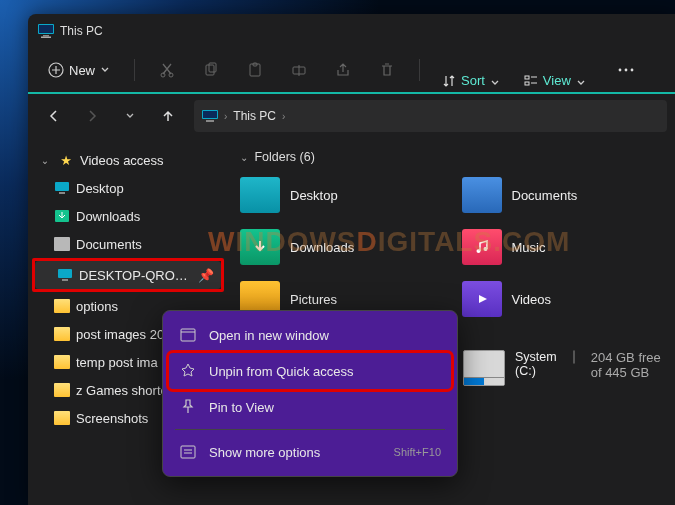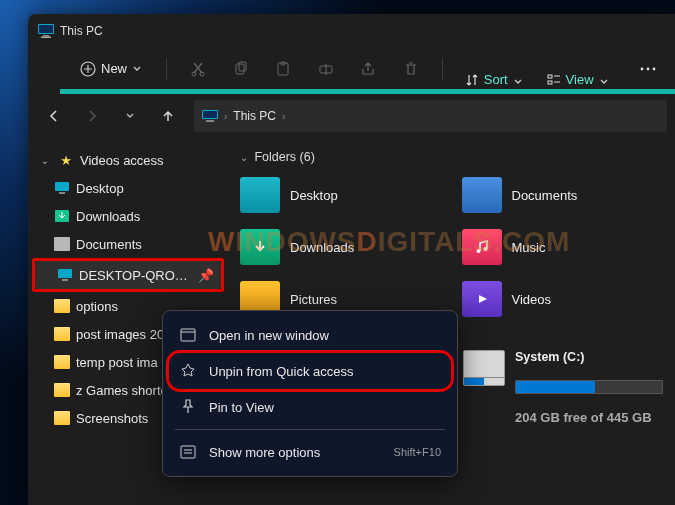--- a/index.html
+++ b/index.html
@@ -5,21 +5,21 @@
 * { margin:0; padding:0; box-sizing:border-box; font-family:'Segoe UI',Arial,sans-serif; -webkit-font-smoothing:antialiased; }
 html,body { width:675px; height:505px; overflow:hidden; }
 body { background:radial-gradient(circle at 0 0,#1b5fb0 0,#0a2a5a 22%,#020b18 45%); color:#e8e8e8; font-size:13px; }
 
 .window { position:absolute; left:28px; top:14px; width:647px; height:491px; background:#1e1e1f; border-radius:8px 0 0 0; overflow:hidden; box-shadow:0 0 20px rgba(0,0,0,.5); }
 
 .titlebar { display:flex; align-items:center; height:34px; padding:0 10px; }
 .titlebar .pc-icon { margin-right:6px; }
 .titlebar .title { font-size:12px; color:#ddd; }
 
-.toolbar { display:flex; align-items:center; height:46px; padding:0 10px; gap:8px; border-bottom:5px solid #14b8a6;margin-left:32px; }
+.toolbar { display:flex; align-items:center; height:46px; padding:0 10px; gap:8px; border-bottom:2px solid #14b8a6; }
 .tool-btn { display:flex; align-items:center; justify-content:center; width:36px; height:36px; border-radius:4px; color:#999; }
 .tool-btn.dimmed { color:#555; }
 .tool-new { display:flex; align-items:center; gap:5px; padding:0 10px; height:36px; color:#e8e8e8; }
 .tool-sort,.tool-view { display:flex; align-items:flex-end; gap:5px; padding:0 8px; height:36px; color:#5eead4; }
 .sep { width:1px; height:22px; background:#3a3a3b; margin:0 6px; }
 
 .navbar { display:flex; align-items:center; height:44px; padding:0 8px; gap:2px; }
 .nav-btn { width:36px; height:36px; display:flex; align-items:center; justify-content:center; color:#bbb; }
 .nav-btn.dim { color:#555; }
 .address { flex:1; display:flex; align-items:center; height:32px; background:#2b2b2c; border-radius:4px; padding:0 8px; gap:6px; margin-left:6px; }
@@ -48,32 +48,32 @@
 .fi-dl { background:linear-gradient(#14c38e,#0a9666); }
 .fi-music { background:linear-gradient(#ff4d6d,#d92655); }
 .fi-pics { background:linear-gradient(#ffc233,#e89a10); }
 .fi-vids { background:linear-gradient(#7b4de0,#5930c2); }
 .folder-label { font-size:13px; color:#eee; }
 
 .disk-row { display:flex; gap:40px; margin-top:30px; }
 .disk-item { display:flex; gap:10px; width:200px; }
 .disk-ic { width:42px; height:36px; background:#d8d8d8; border-radius:2px; border:1px solid #999; display:flex; flex-direction:column; }
 .disk-ic.sys .band { height:8px; background:linear-gradient(90deg,#0078d4 25%,#0078d4 25%,#0078d4 50%,#d8d8d8 50%); border-top:1px solid #888; }
-.disk-info { flex:1; display:flex; flex-direction:column; gap:16px;font-weight:bold; }
+.disk-info { flex:1; display:flex; gap:16px; }
 .disk-name { font-size:12.5px; color:#eee; }
 .disk-bar { height:14px; background:#3a3a3b; border:1px solid #555; border-radius:1px; overflow:hidden; }
 .disk-fill { height:100%; background:#0078d4; }
 .disk-free { font-size:13px; color:#aaa; }
 
-.context-menu { position:absolute; left:162px; top:310px; width:296px; background:#0f172a; border:1px solid #444; border-radius:8px; padding:6px; box-shadow:0 8px 30px rgba(0,0,0,.6); z-index:50; }
+.context-menu { position:absolute; left:162px; top:310px; width:296px; background:#4c1d95; border:1px solid #444; border-radius:8px; padding:6px; box-shadow:0 8px 30px rgba(0,0,0,.6); z-index:50; }
 .cm-item { display:flex; align-items:center; height:36px; padding:0 10px; gap:12px; border-radius:4px; color:#e8e8e8; font-size:13px; }
 .cm-item .ic { width:18px; display:flex; justify-content:center; color:#ccc; }
 .cm-item .sc { margin-left:auto; font-size:11px; color:#999; }
 .cm-sep { height:1px; background:#444; margin:4px 6px; }
-.cm-item.hl { outline:3px solid #e00000; outline-offset:0;border-radius:11px; }
+.cm-item.hl { outline:3px solid #e00000; outline-offset:0; }
 
 .watermark { position:absolute; left:180px; top:212px; font-size:28px; font-weight:700; letter-spacing:1px; color:rgba(200,130,60,.35); z-index:30; pointer-events:none; }
 .watermark .w { color:rgba(220,100,40,.5); }
 
 svg { display:block; }
 
 .star-ic { color:#ffd750; }
 .folder-mini { width:16px; height:14px; background:linear-gradient(#ffe07a,#ffc233); border-radius:1px; }
 .folder-mini.grey { background:#b8b8b8; }
 </style>

